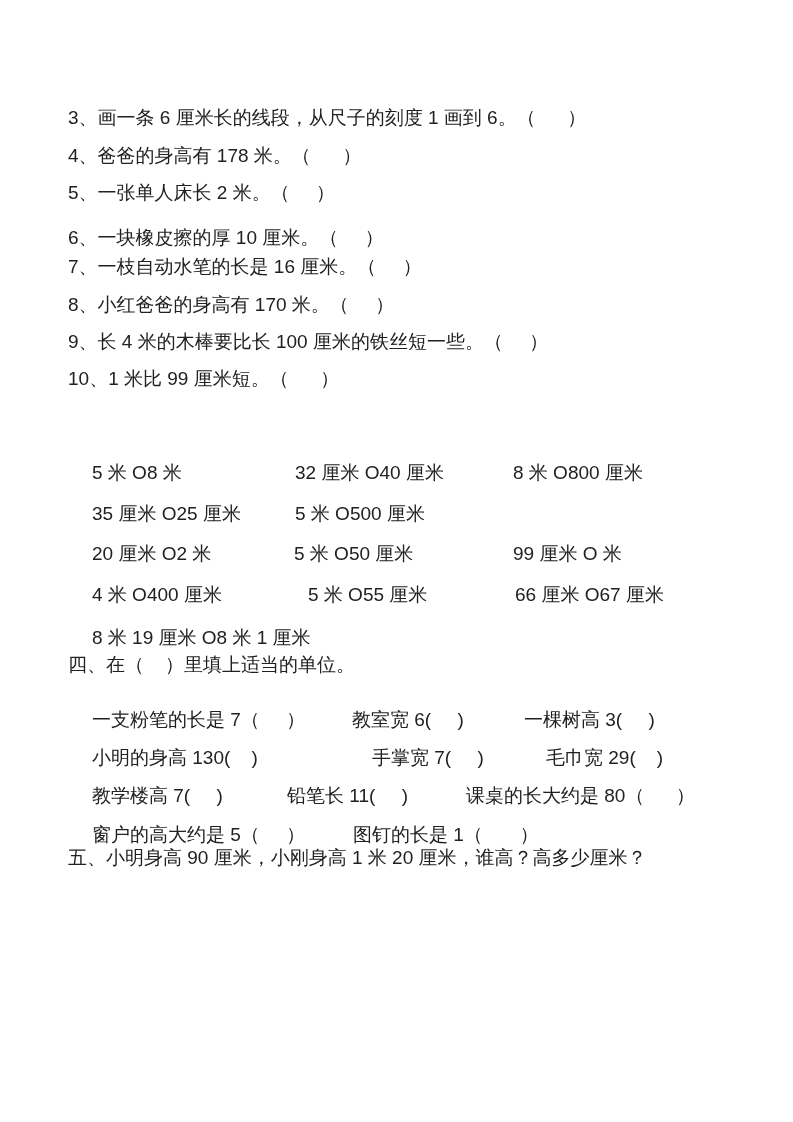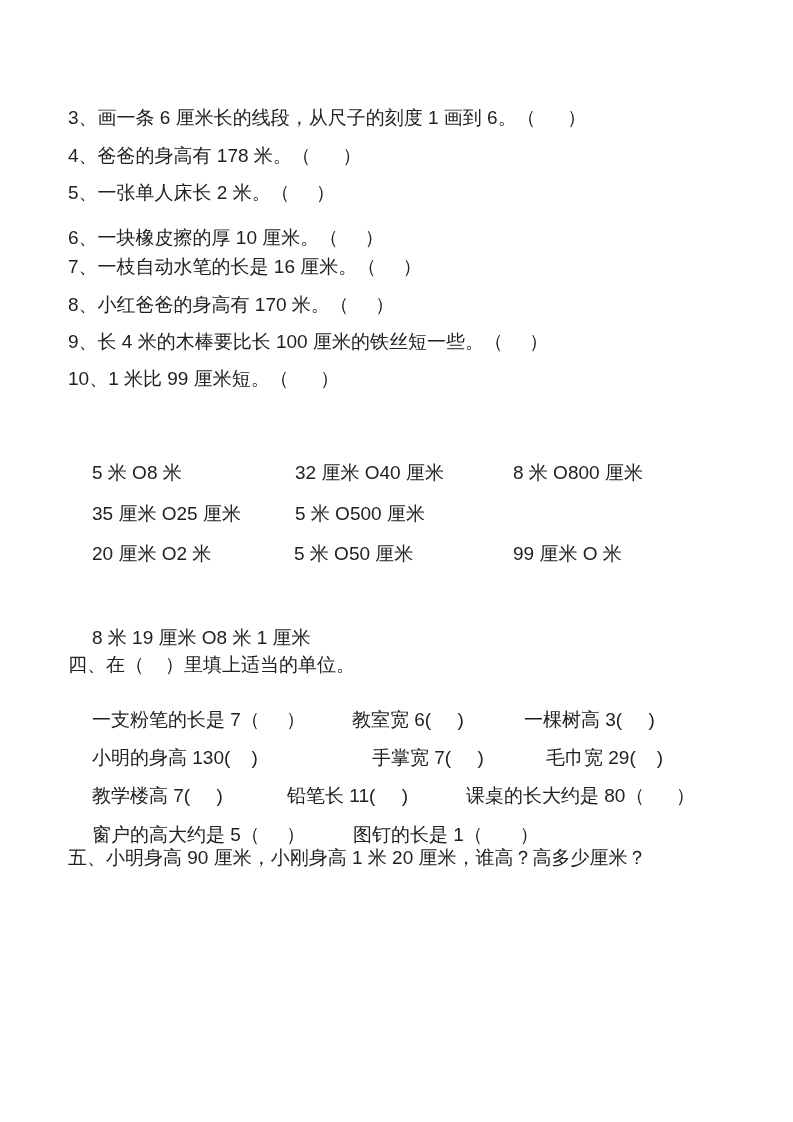--- a/index.html
+++ b/index.html
@@ -57,20 +57,25 @@
   </div>
   <div class="row" style="top:486px">
     <span class="cell" style="left:92px">35 厘米 O25 厘米</span>
     <span class="cell" style="left:295px">5 米 O500 厘米</span>
   </div>
   <div class="row" style="top:526px">
     <span class="cell" style="left:92px">20 厘米 O2 米</span>
     <span class="cell" style="left:294px">5 米 O50 厘米</span>
     <span class="cell" style="left:513px">99 厘米 O 米</span>
   </div>
+  <div class="row" style="top:567px">
+    <span class="cell" style="left:92px">4 米 O400 厘米</span>
+    <span class="cell" style="left:308px">5 米 O55 厘米</span>
+    <span class="cell" style="left:515px">66 厘米 O67 厘米</span>
+  </div>
   <div class="row" style="top:610px">
     <span class="cell" style="left:92px">8 米 19 厘米 O8 米 1 厘米</span>
   </div>
 
   <div class="line" style="top:652px; left:68px">四、在（    ）里填上适当的单位。</div>
 
   <div class="row" style="top:692px">
     <span class="cell" style="left:92px">一支粉笔的长是 7（     ）</span>
     <span class="cell" style="left:352px">教室宽 6(     )</span>
     <span class="cell" style="left:524px">一棵树高 3(     )</span>

